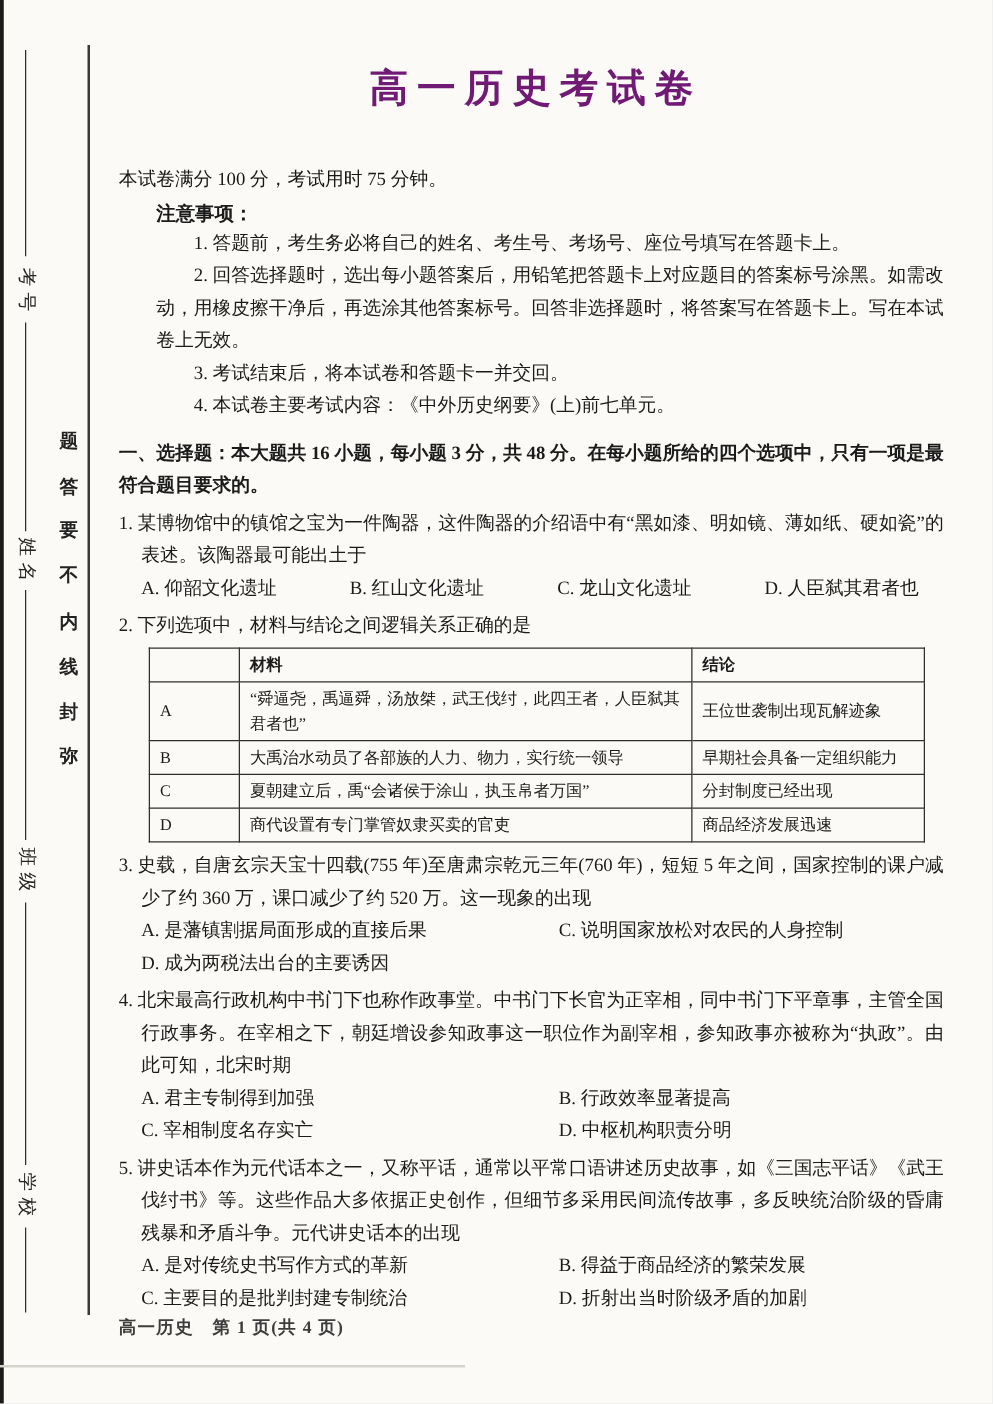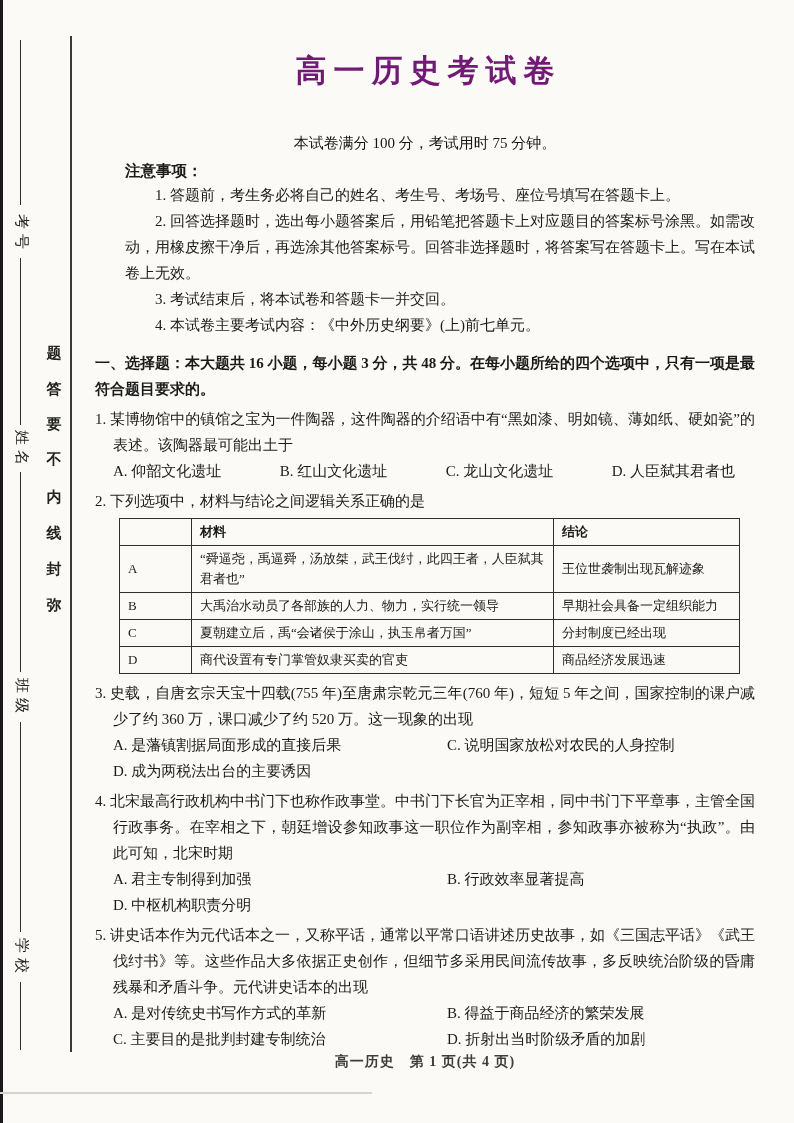--- a/index.html
+++ b/index.html
@@ -27,38 +27,38 @@
   .l5 { top:944px; height:68px;  }
   .f1 { top:176px; } .f2 { top:392px; } .f3 { top:640px; } .f4 { top:900px; }
   .seal-column { position:absolute; left:46px; top:333px; writing-mode:vertical-rl;
                  text-orientation:upright; letter-spacing:36px; font-size:15px;
                  font-weight:600; color:#222; line-height:1; }
 
   
   .content { position:absolute; left:95px; top:40px; width:660px; }
   .title { text-align:center; margin-top:10px; font-size:31px; font-weight:700;
            letter-spacing:7px; text-indent:7px; color:#701a75; }
-  .exam-info { text-align:center; margin-top:42px; font-size:15px; color:#161616; }
+  .exam-info { text-align:left; margin-top:42px; font-size:15px; color:#161616; }
   .notice-title { font-weight:700; margin:8px 0 0 30px; font-size:15.5px; }
   .notice-item { margin-left:30px; text-indent:2em; text-align:justify; line-height:26px; }
   .section-title { font-weight:700; margin-top:12px; text-align:justify; line-height:26px; }
   .question { margin-top:4px; }
   .stem { padding-left:18px; text-indent:-18px; text-align:justify; line-height:26px; }
   .options-row { display:flex; justify-content:space-between; padding:0 20px 0 18px; line-height:26px; }
   .options-grid { display:grid; grid-template-columns:334px 1fr; padding-left:18px; line-height:26px; }
 
   
   .q-table { border-collapse:collapse; table-layout:fixed; width:620px;
              margin:4px 0 6px 24px; font-size:13px; }
   .q-table th, .q-table td { border:1.5px solid #2f2f2f; text-align:left;
              vertical-align:middle; padding:3px 8px; line-height:20px; }
   .q-table th { font-weight:700; }
 
   
-  .footer { position:absolute; left:95px; top:1053px; width:660px; text-align:center;
+  .footer { position:absolute; left:95px; top:1053px; width:660px; text-align:left;
             font-size:14px; font-weight:700; letter-spacing:1px; color:#3d3d3d; }
 </style>
 </head>
 <body>
 
 <div class="sheet">
 
   <div class="edge-left"></div>
   <div class="fold-line"></div>
 
@@ -146,20 +146,21 @@
         <span>C. 说明国家放松对农民的人身控制</span>
         <span>D. 成为两税法出台的主要诱因</span>
       </div>
     </div>
 
     <div class="question">
       <p class="stem">4. 北宋最高行政机构中书门下也称作政事堂。中书门下长官为正宰相，同中书门下平章事，主管全国行政事务。在宰相之下，朝廷增设参知政事这一职位作为副宰相，参知政事亦被称为“执政”。由此可知，北宋时期</p>
       <div class="options-grid">
         <span>A. 君主专制得到加强</span>
         <span>B. 行政效率显著提高</span>
+        <span>C. 宰相制度名存实亡</span>
         <span>D. 中枢机构职责分明</span>
       </div>
     </div>
 
     <div class="question">
       <p class="stem">5. 讲史话本作为元代话本之一，又称平话，通常以平常口语讲述历史故事，如《三国志平话》《武王伐纣书》等。这些作品大多依据正史创作，但细节多采用民间流传故事，多反映统治阶级的昏庸残暴和矛盾斗争。元代讲史话本的出现</p>
       <div class="options-grid">
         <span>A. 是对传统史书写作方式的革新</span>
         <span>B. 得益于商品经济的繁荣发展</span>
         <span>C. 主要目的是批判封建专制统治</span>

